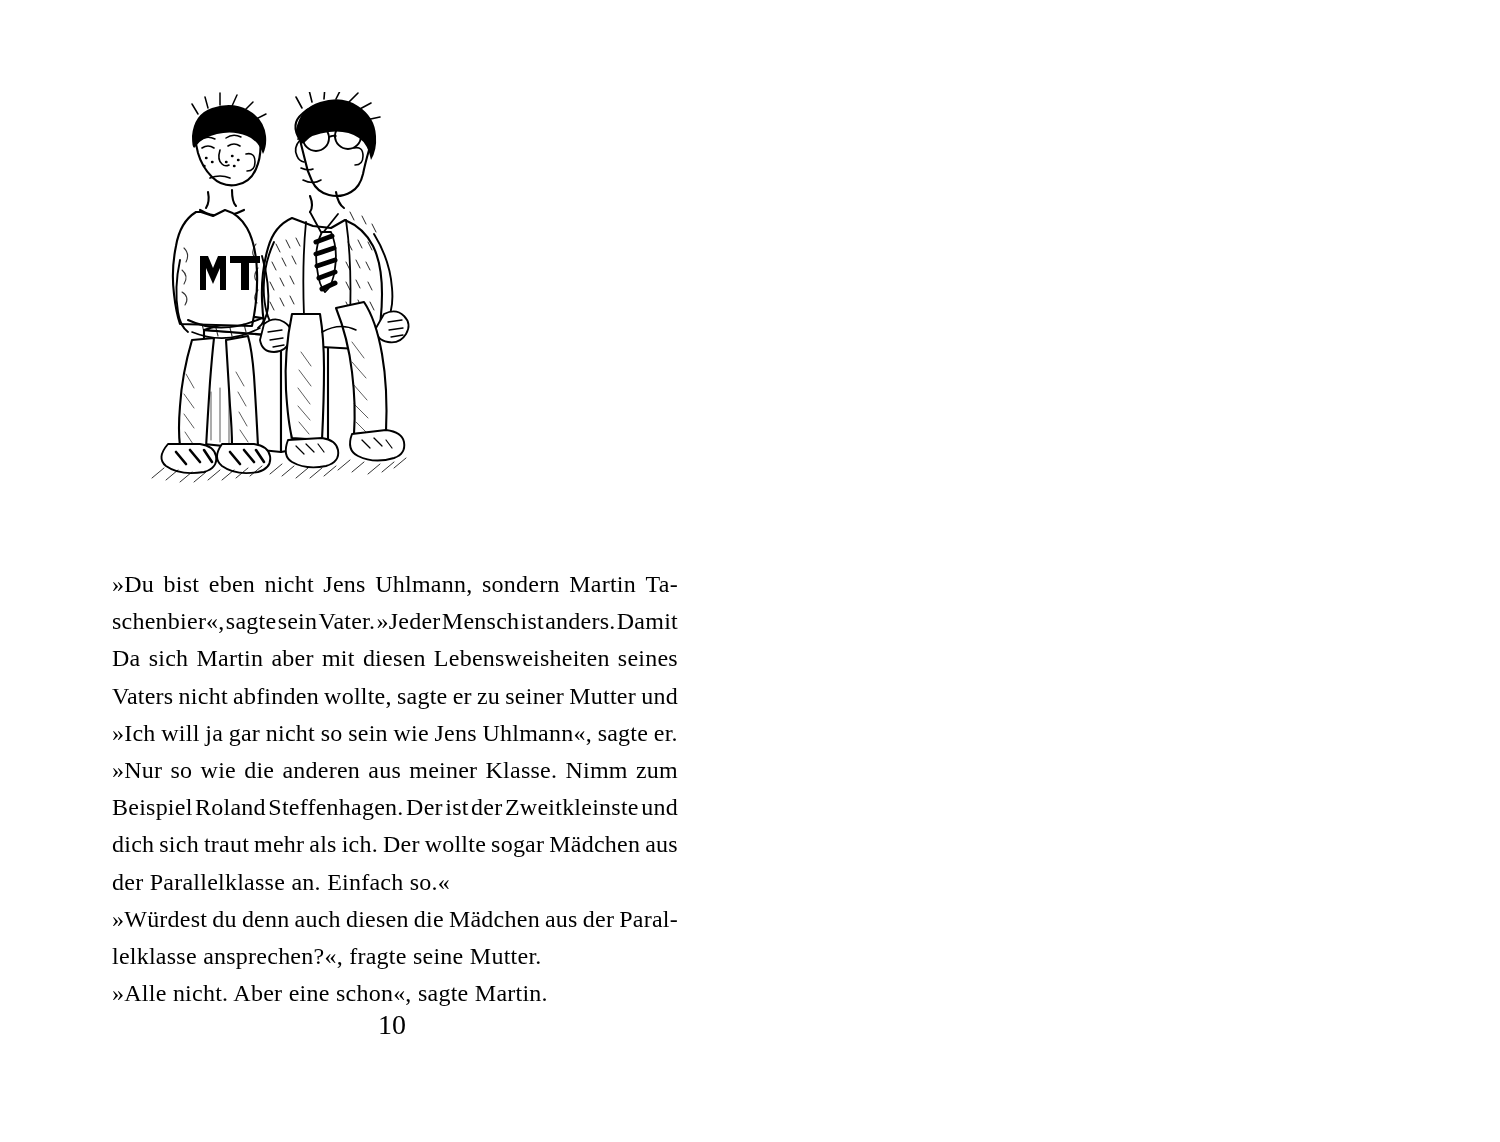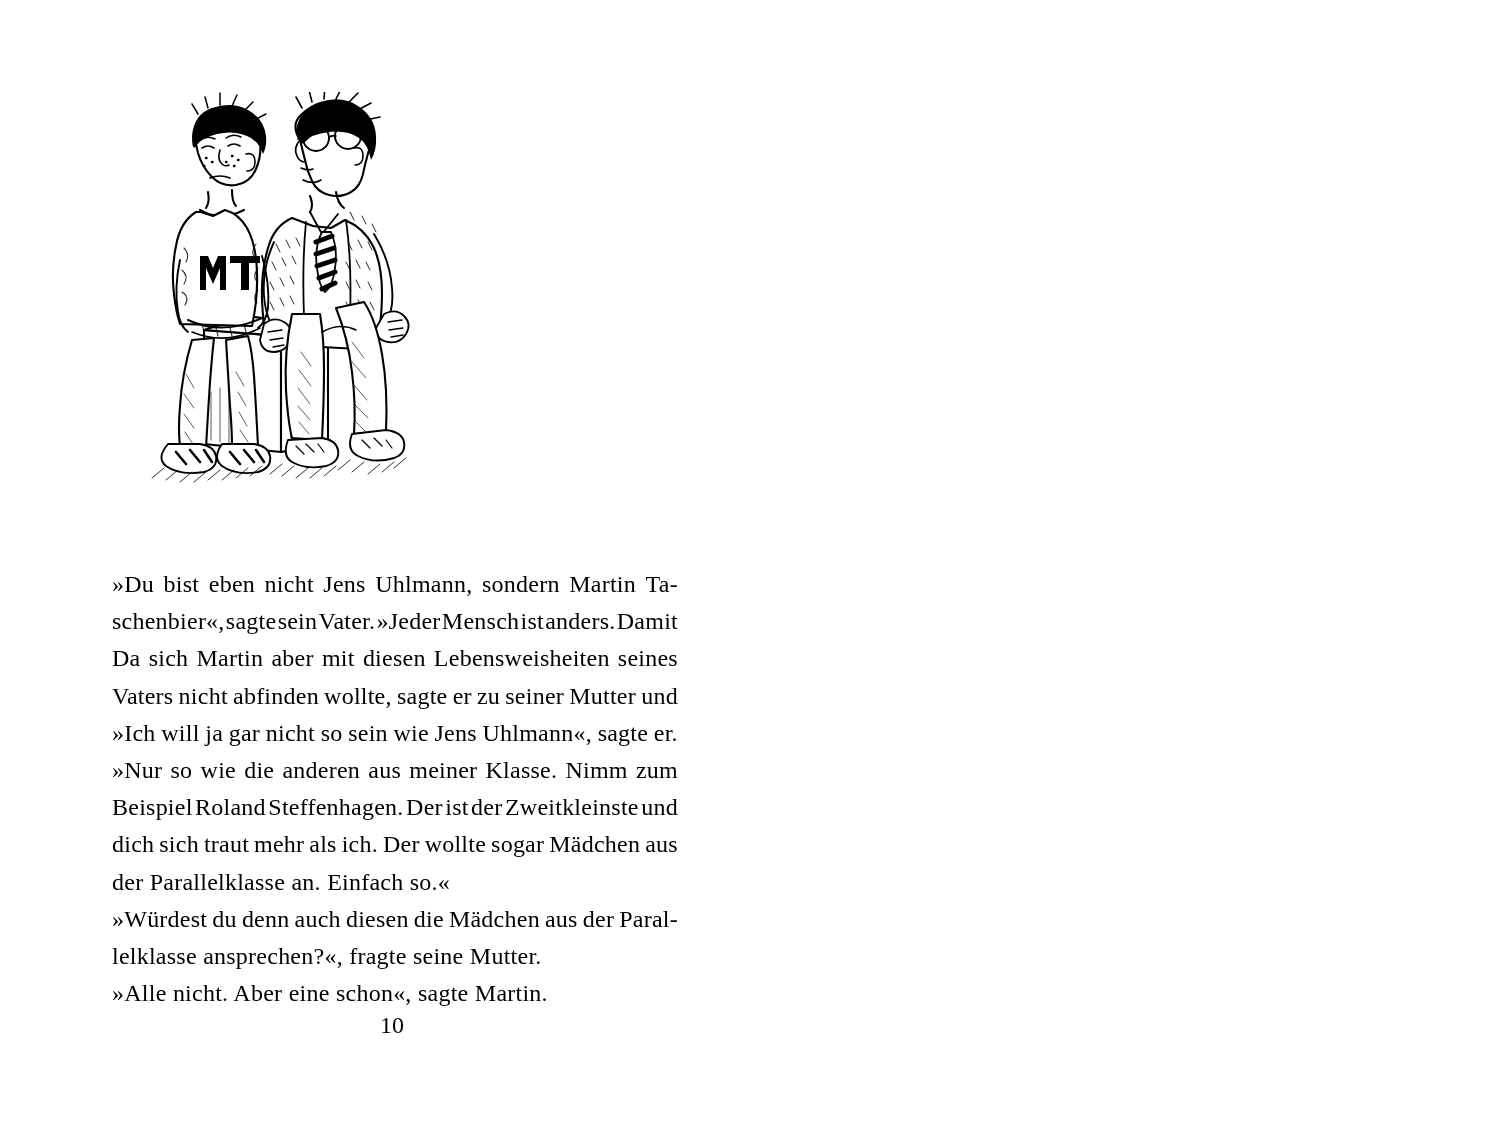--- a/index.html
+++ b/index.html
@@ -63,21 +63,21 @@
     justify-content: space-between;
     white-space: normal;
   }
   .ln.just > span { white-space: pre; }
 
   #left-text  { left: 112px; top: 566px;  width: 566px; }
 
   
   .folio {
     position: absolute;
-    font-size: 24px;
+    font-size: 28px;
     line-height: 24px;
     text-align: center;
     width: 120px;
   }
   #folio-left  { left: 332px;  top: 1013px; }
 
   
   .illus {
     position: absolute;
   }

